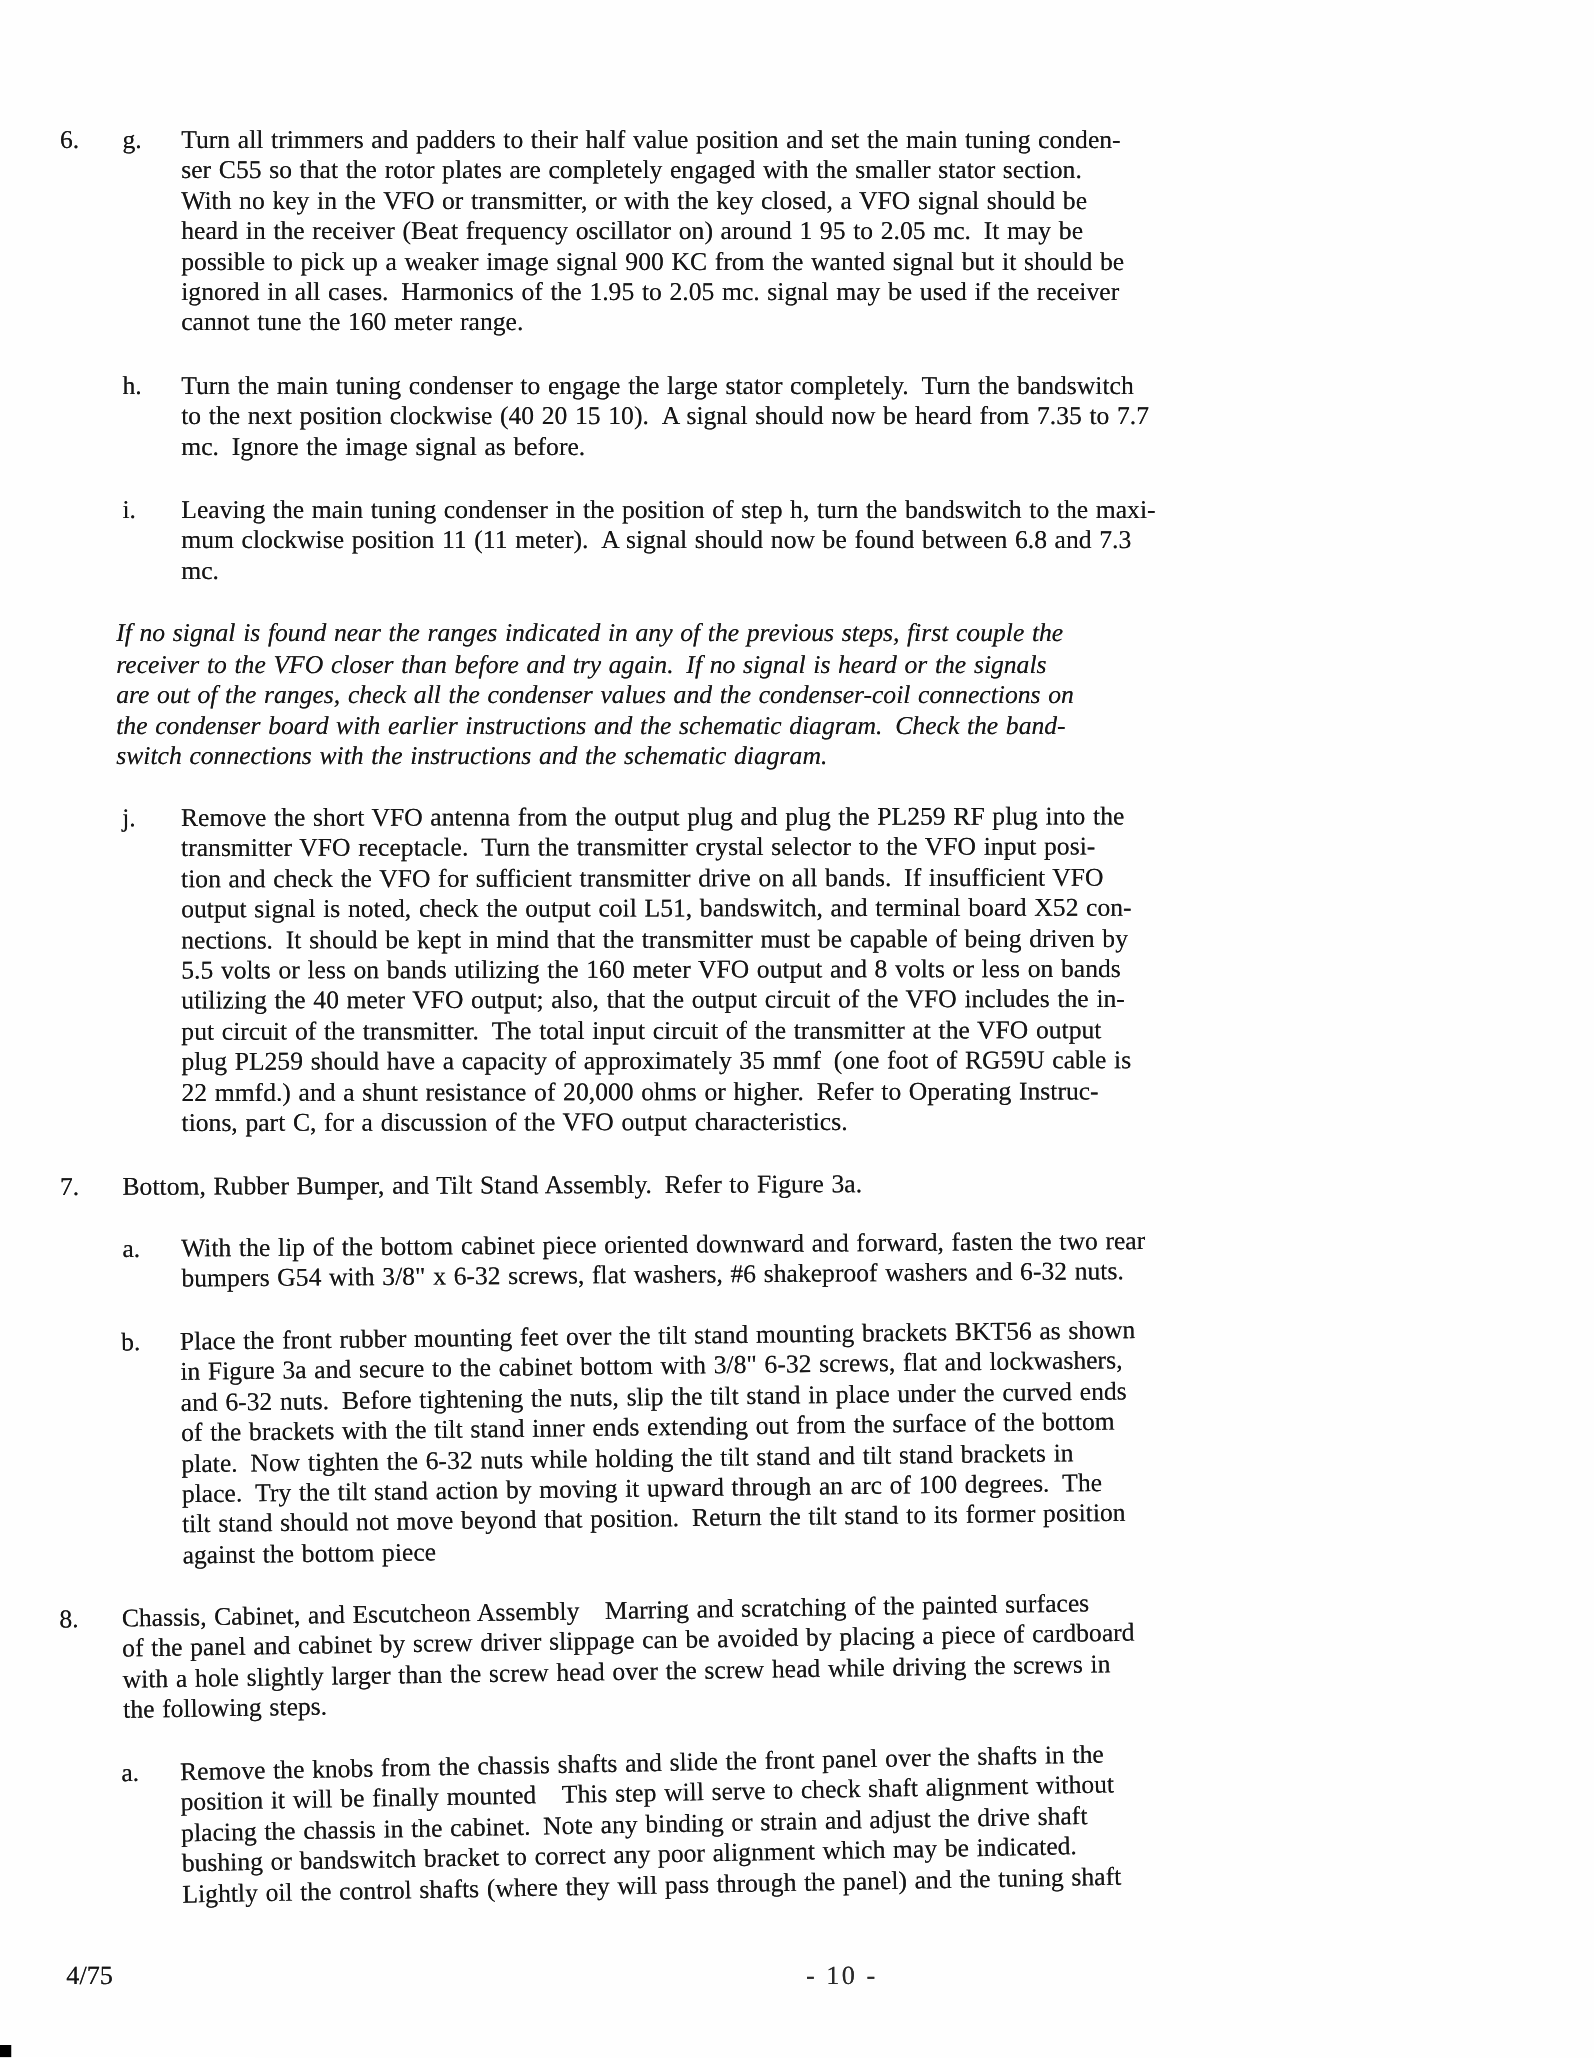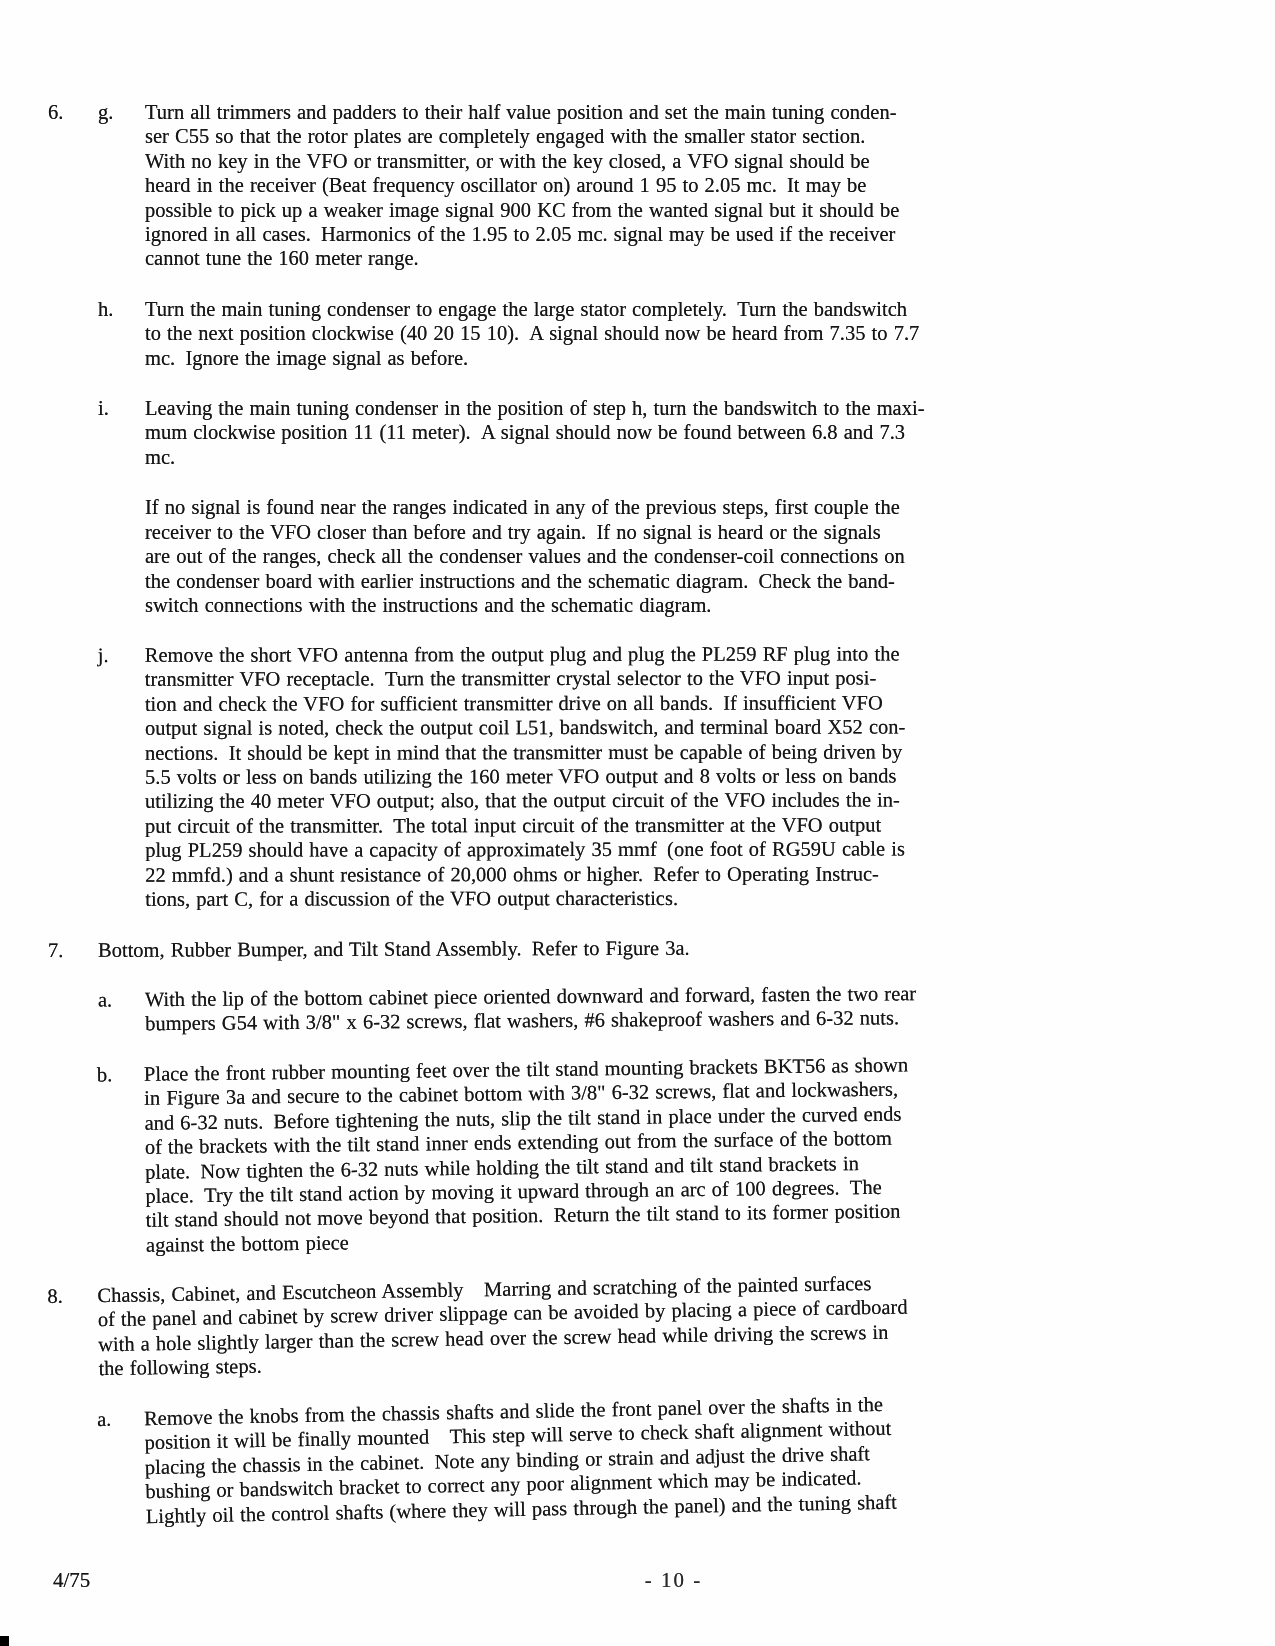--- a/index.html
+++ b/index.html
@@ -21,21 +21,21 @@
   }
   .sec {
     display: grid;
     grid-template-columns: 50px 47px 1fr;
     margin-bottom: 26px;
     font-size: 20.5px;
     line-height: 24.4px;
     word-spacing: 1px;
   }
   .sec.wide { grid-template-columns: 50px 1fr; }
-  .sec.plain { display: block; margin-left: 97px; }
+  .sec.plain { display: block; margin-left: 45px; font-style: italic; }
   .txt { white-space: pre-line; }
   .num, .letter { white-space: nowrap; }
   .footer {
     position: absolute;
     top: 1568px;
     left: 0;
     width: 100%;
     font-size: 21px;
     line-height: 24px;
   }

